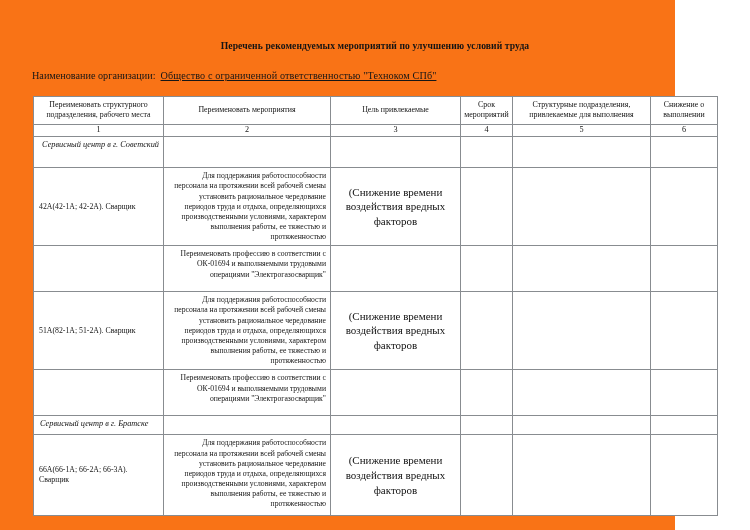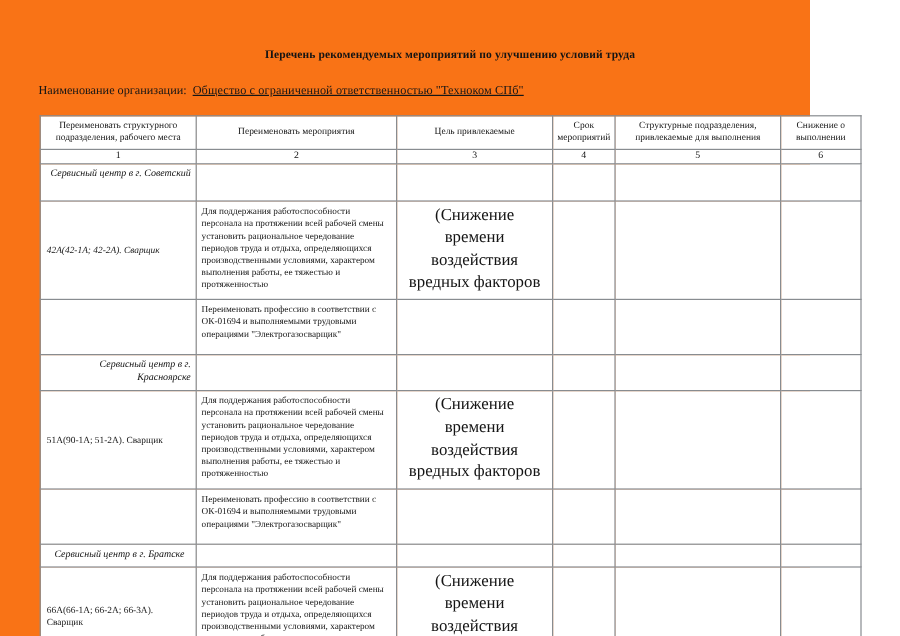--- a/index.html
+++ b/index.html
@@ -86,40 +86,40 @@
   .section-head {
     font-style: italic;
     font-weight: bold;
     font-size: 8.3px;
     line-height: 1.25;
     text-align: right;
     padding: 3px 4px 3px 4px !important;
     color: #121212;
   }
   .section-head.left-align {
-    text-align: center;
+    text-align: left;
     padding-left: 6px !important;
   }
   .blank-cell { }
   .wp-cell {
     font-size: 7.8px;
     line-height: 1.3;
     padding: 4px 5px !important;
     vertical-align: middle !important;
     color: #151515;
   }
   .measure-cell {
     font-size: 7.7px;
     line-height: 1.32;
-    text-align: left;
+    text-align: right;
     padding: 3px 4px 3px 4px !important;
     color: #141414;
   }
   .goal-cell {
-    font-size: 14px;
+    font-size: 11px;
     line-height: 1.34;
     text-align: center;
     padding: 3px 5px !important;
     vertical-align: middle !important;
     color: #141414;
   }
   .empty-tall { }
 </style>
 </head>
 <body>
@@ -163,46 +163,38 @@
 
       <tr>
         <td class="section-head" style="height:24px;">Сервисный центр в г. Советский</td>
         <td class="blank-cell"></td>
         <td class="blank-cell"></td>
         <td class="blank-cell"></td>
         <td class="blank-cell"></td>
         <td class="blank-cell"></td>
       </tr>
       <tr>
-        <td class="wp-cell" style="height:64px;font-style:italic;">42А(42-1А; 42-2А). Сварщик</td>
+        <td class="wp-cell" style="height:64px;">42А(42-1А; 42-2А). Сварщик</td>
         <td class="measure-cell">Для поддержания работоспособности персонала на протяжении всей рабочей смены установить рациональное чередование периодов труда и отдыха, определяющихся производственными условиями, характером выполнения работы, ее тяжестью и протяженностью</td>
         <td class="goal-cell">(Снижение времени воздействия вредных факторов</td>
         <td class="empty-tall"></td>
         <td class="empty-tall"></td>
         <td class="empty-tall"></td>
       </tr>
       <tr>
         <td class="blank-cell" style="height:45px;"></td>
         <td class="measure-cell">Переименовать профессию в соответствии с ОК-01694 и выполняемыми трудовыми операциями "Электрогазосварщик"</td>
         <td class="goal-cell"></td>
         <td class="empty-tall"></td>
         <td class="empty-tall"></td>
         <td class="empty-tall"></td>
       </tr>
 
       <tr>
-        <td class="section-head" style="height:23px;">Сервисный центр в г. Красноярске</td>
-        <td class="blank-cell"></td>
-        <td class="blank-cell"></td>
-        <td class="blank-cell"></td>
-        <td class="blank-cell"></td>
-        <td class="blank-cell"></td>
-      </tr>
-      <tr>
-        <td class="wp-cell" style="height:63px;">51А(90-1А; 51-2А). Сварщик</td>
+        <td class="wp-cell" style="height:63px;">51А(82-1А; 51-2А). Сварщик</td>
         <td class="measure-cell">Для поддержания работоспособности персонала на протяжении всей рабочей смены установить рациональное чередование периодов труда и отдыха, определяющихся производственными условиями, характером выполнения работы, ее тяжестью и протяженностью</td>
         <td class="goal-cell">(Снижение времени воздействия вредных факторов</td>
         <td class="empty-tall"></td>
         <td class="empty-tall"></td>
         <td class="empty-tall"></td>
       </tr>
       <tr>
         <td class="blank-cell" style="height:45px;"></td>
         <td class="measure-cell">Переименовать профессию в соответствии с ОК-01694 и выполняемыми трудовыми операциями "Электрогазосварщик"</td>
         <td class="goal-cell"></td>

